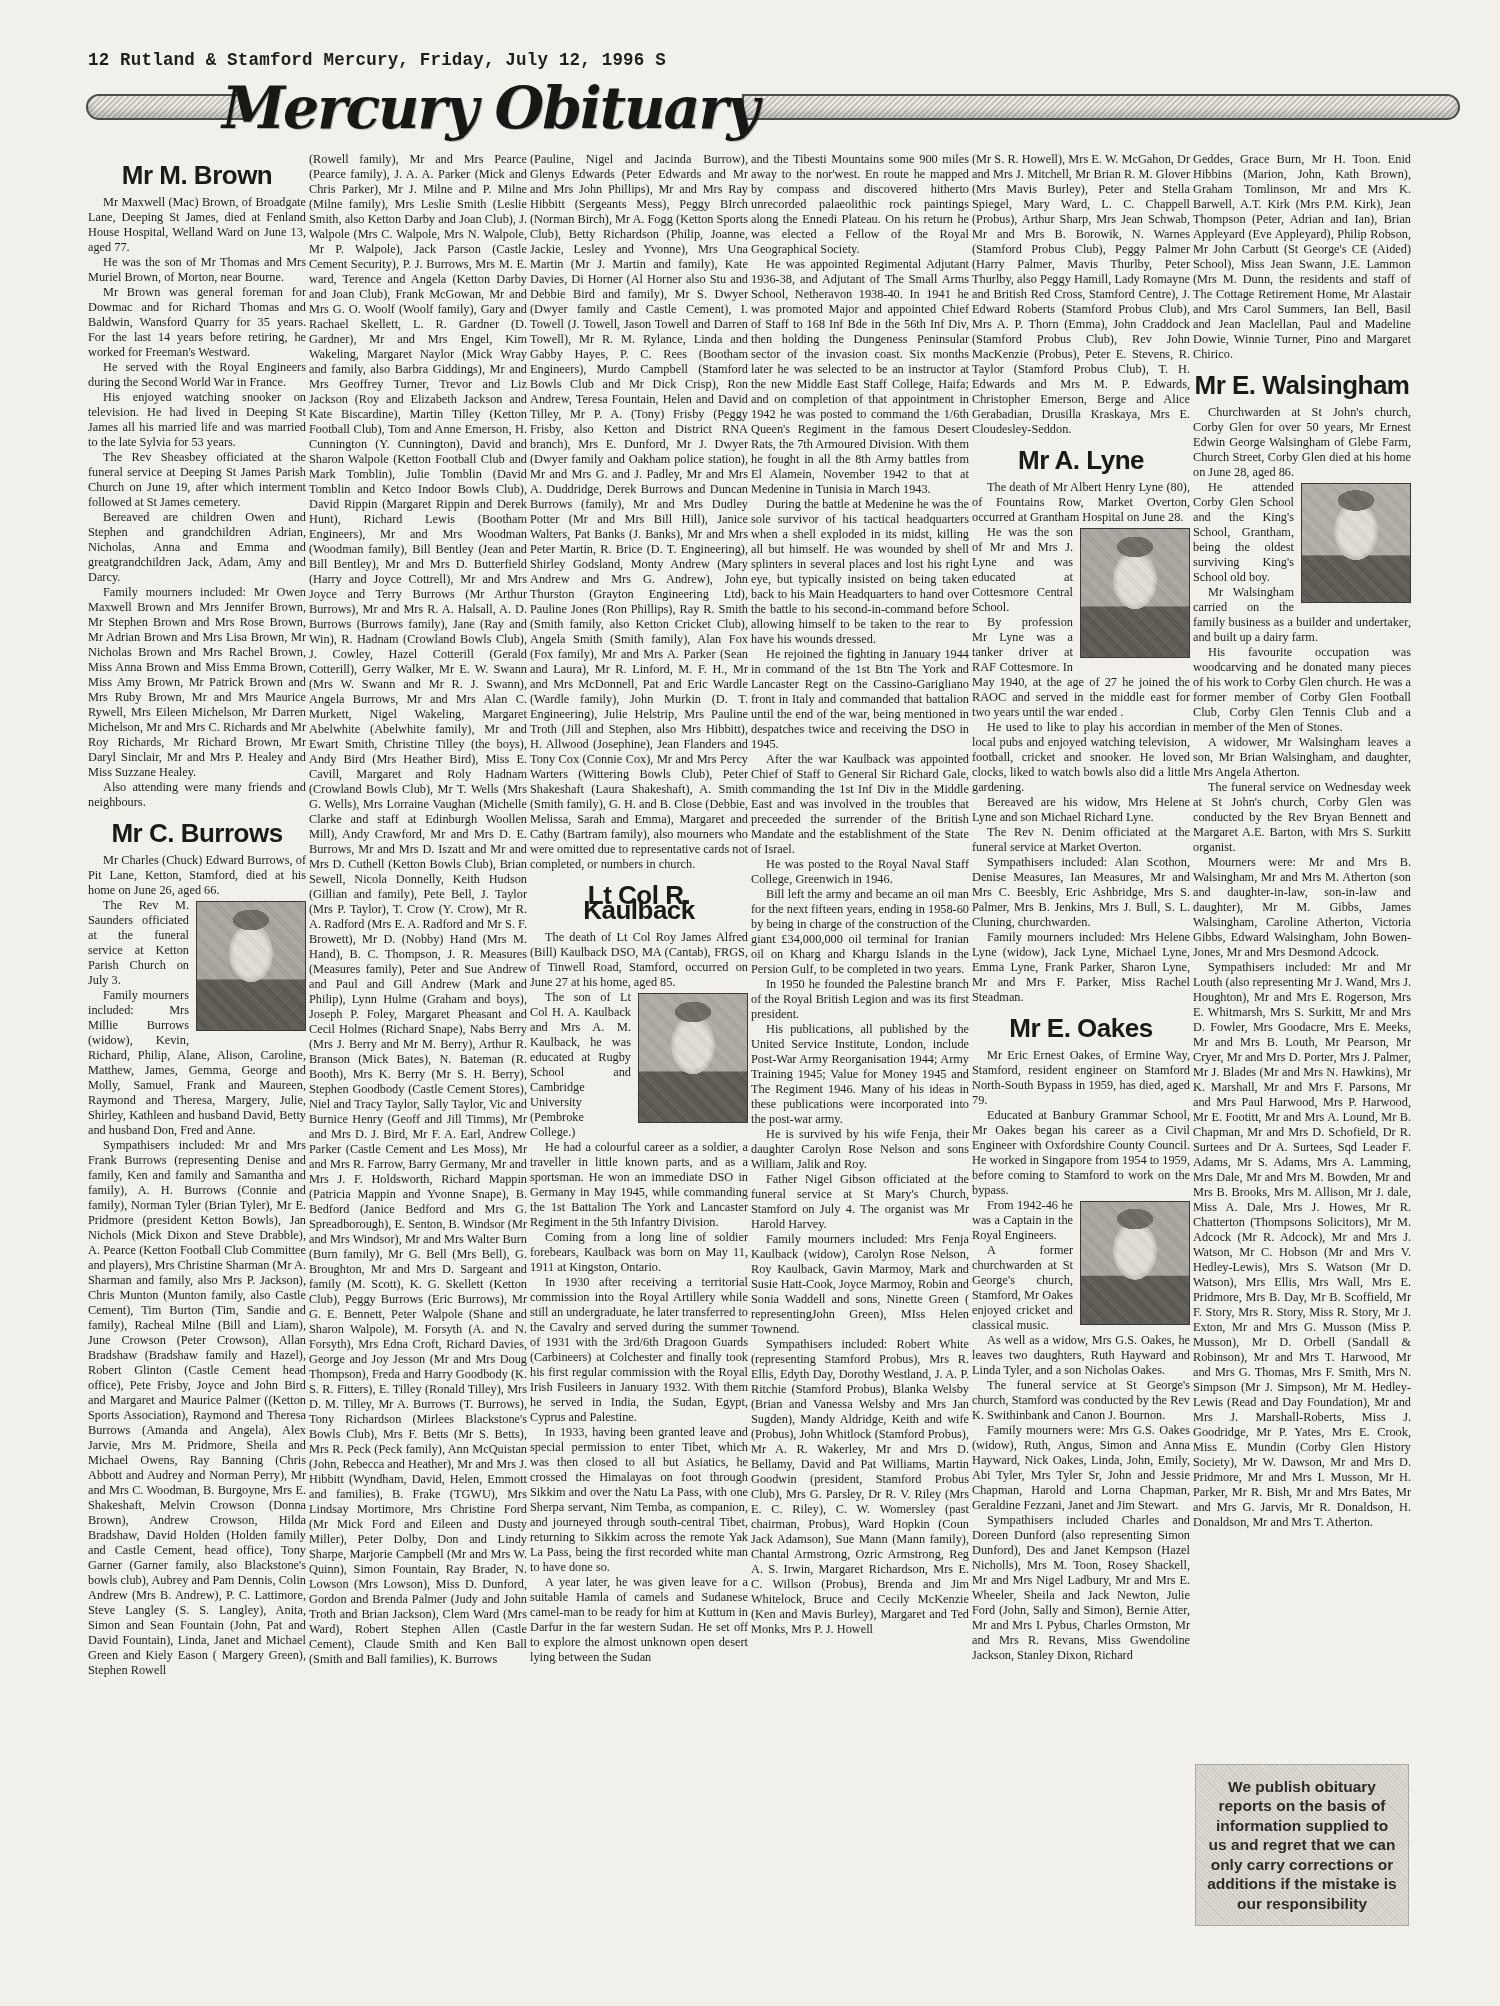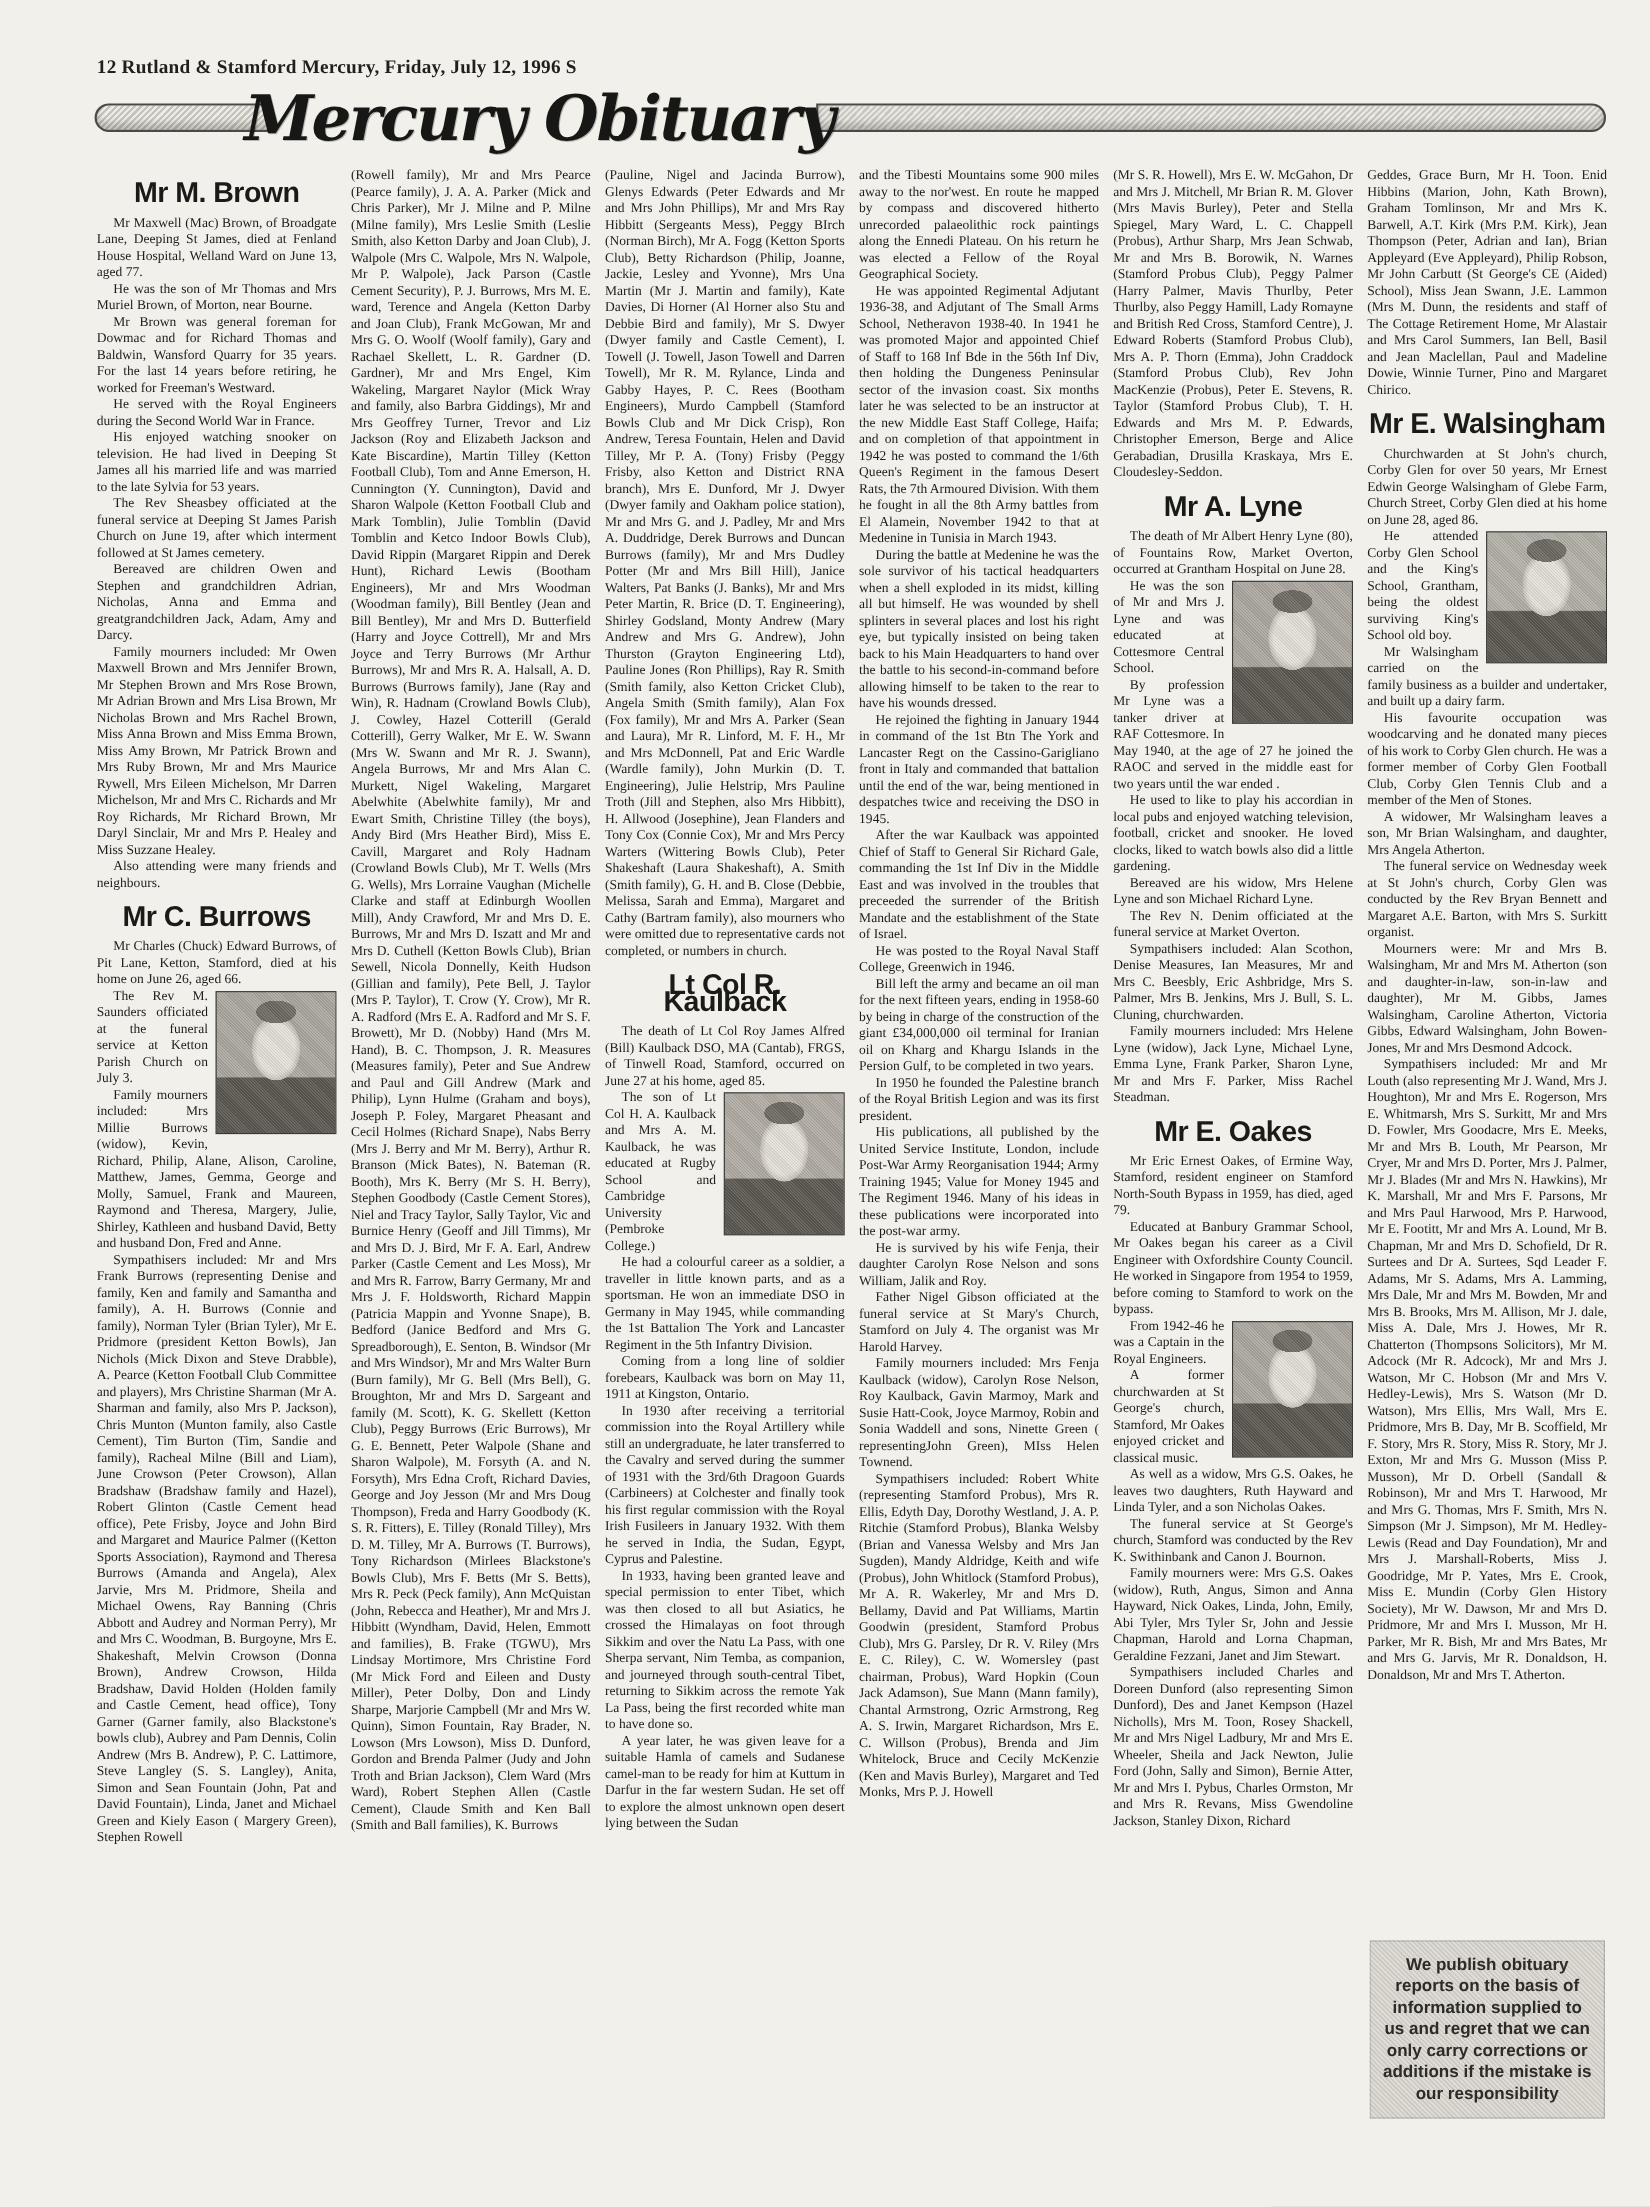--- a/index.html
+++ b/index.html
@@ -3,21 +3,21 @@
 <meta charset="utf-8">
 <style>
   html,body { margin:0; padding:0; background:#dddbd6; }
   .page {
     position:relative; width:1500px; height:2006px; overflow:hidden;
     background:#f2f0eb;
     font-family:"Liberation Serif", serif; color:#1c1c1a;
   }
   .edition-line {
     position:absolute; top:50px; left:88px;
-    font-family:Liberation Serif, serif; font-weight:bold;
+    font-family:Liberation Mono, monospace; font-weight:bold;
     font-size:17.5px; color:#1f1f1d; letter-spacing:0.2px;
   }
   .masthead {
     position:absolute; top:76px; left:86px; right:40px; height:62px;
     display:flex; align-items:center;
   }
   .ribbon {
     height:26px; border:2px solid #4a4a46; box-sizing:border-box;
     background:repeating-linear-gradient(135deg,#c6c3bd 0 2px,#ecebe6 2px 4px);
     box-shadow:inset 0 -6px 6px rgba(0,0,0,0.18);
@@ -25,21 +25,21 @@
   .ribbon-left  { width:160px; border-radius:15px 0 0 15px; margin-right:-38px; }
   .ribbon-right { flex:1; border-radius:0 15px 15px 0; margin-left:-30px; }
   .masthead-title {
     position:relative; z-index:2; white-space:nowrap; padding:0 14px;
     font-family:"DejaVu Serif", serif; font-style:italic; font-weight:bold;
     font-size:57px; line-height:1; letter-spacing:-2px; color:#171715;
     text-shadow:1px 1px 0 rgba(0,0,0,0.25);
   }
   .columns {
     position:absolute; top:152px; left:88px; width:1373px; height:1846px;
-    display:flex; gap:13px;
+    display:flex; gap:3px;
   }
   .col {
     width:218px; height:100%; overflow:hidden; position:relative;
     text-align:justify; font-size:12.3px; line-height:15px;
   }
   .para { margin:0; text-indent:15px; }
   .para.cont { text-indent:0; }
   .obit-heading {
     font-family:"Liberation Sans", sans-serif; font-weight:bold;
     font-size:26px; letter-spacing:-0.5px; text-align:center;

